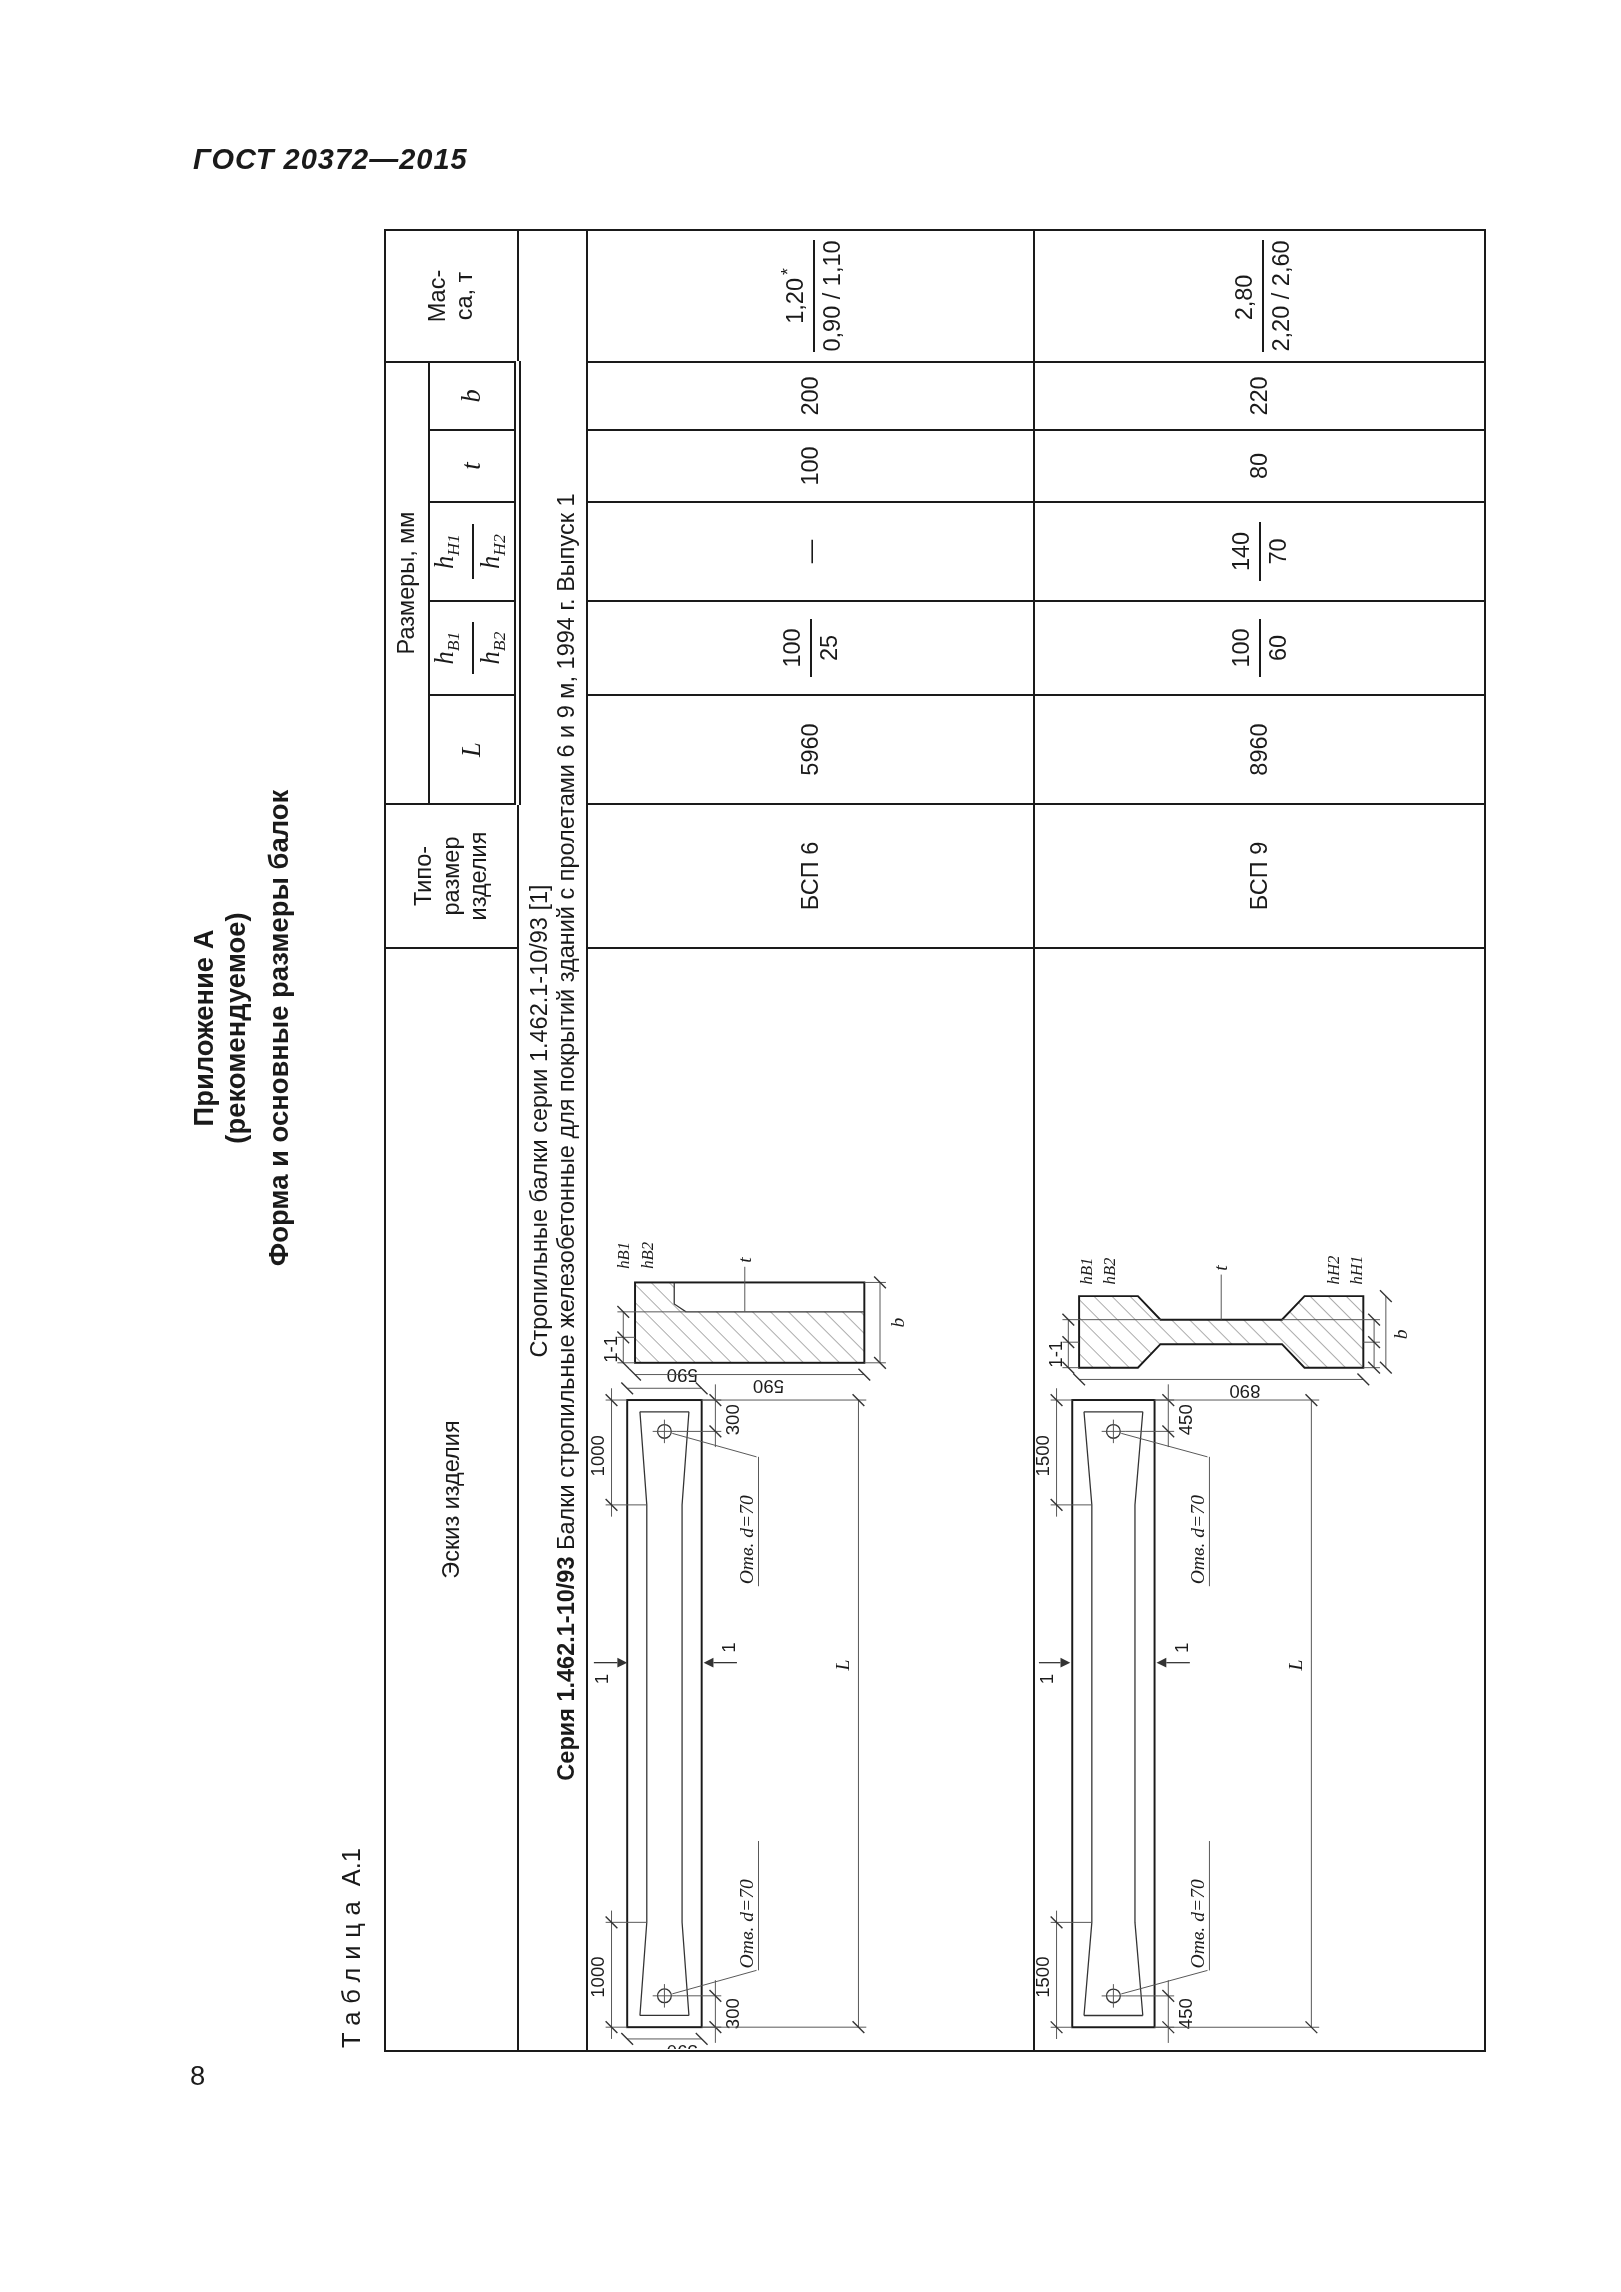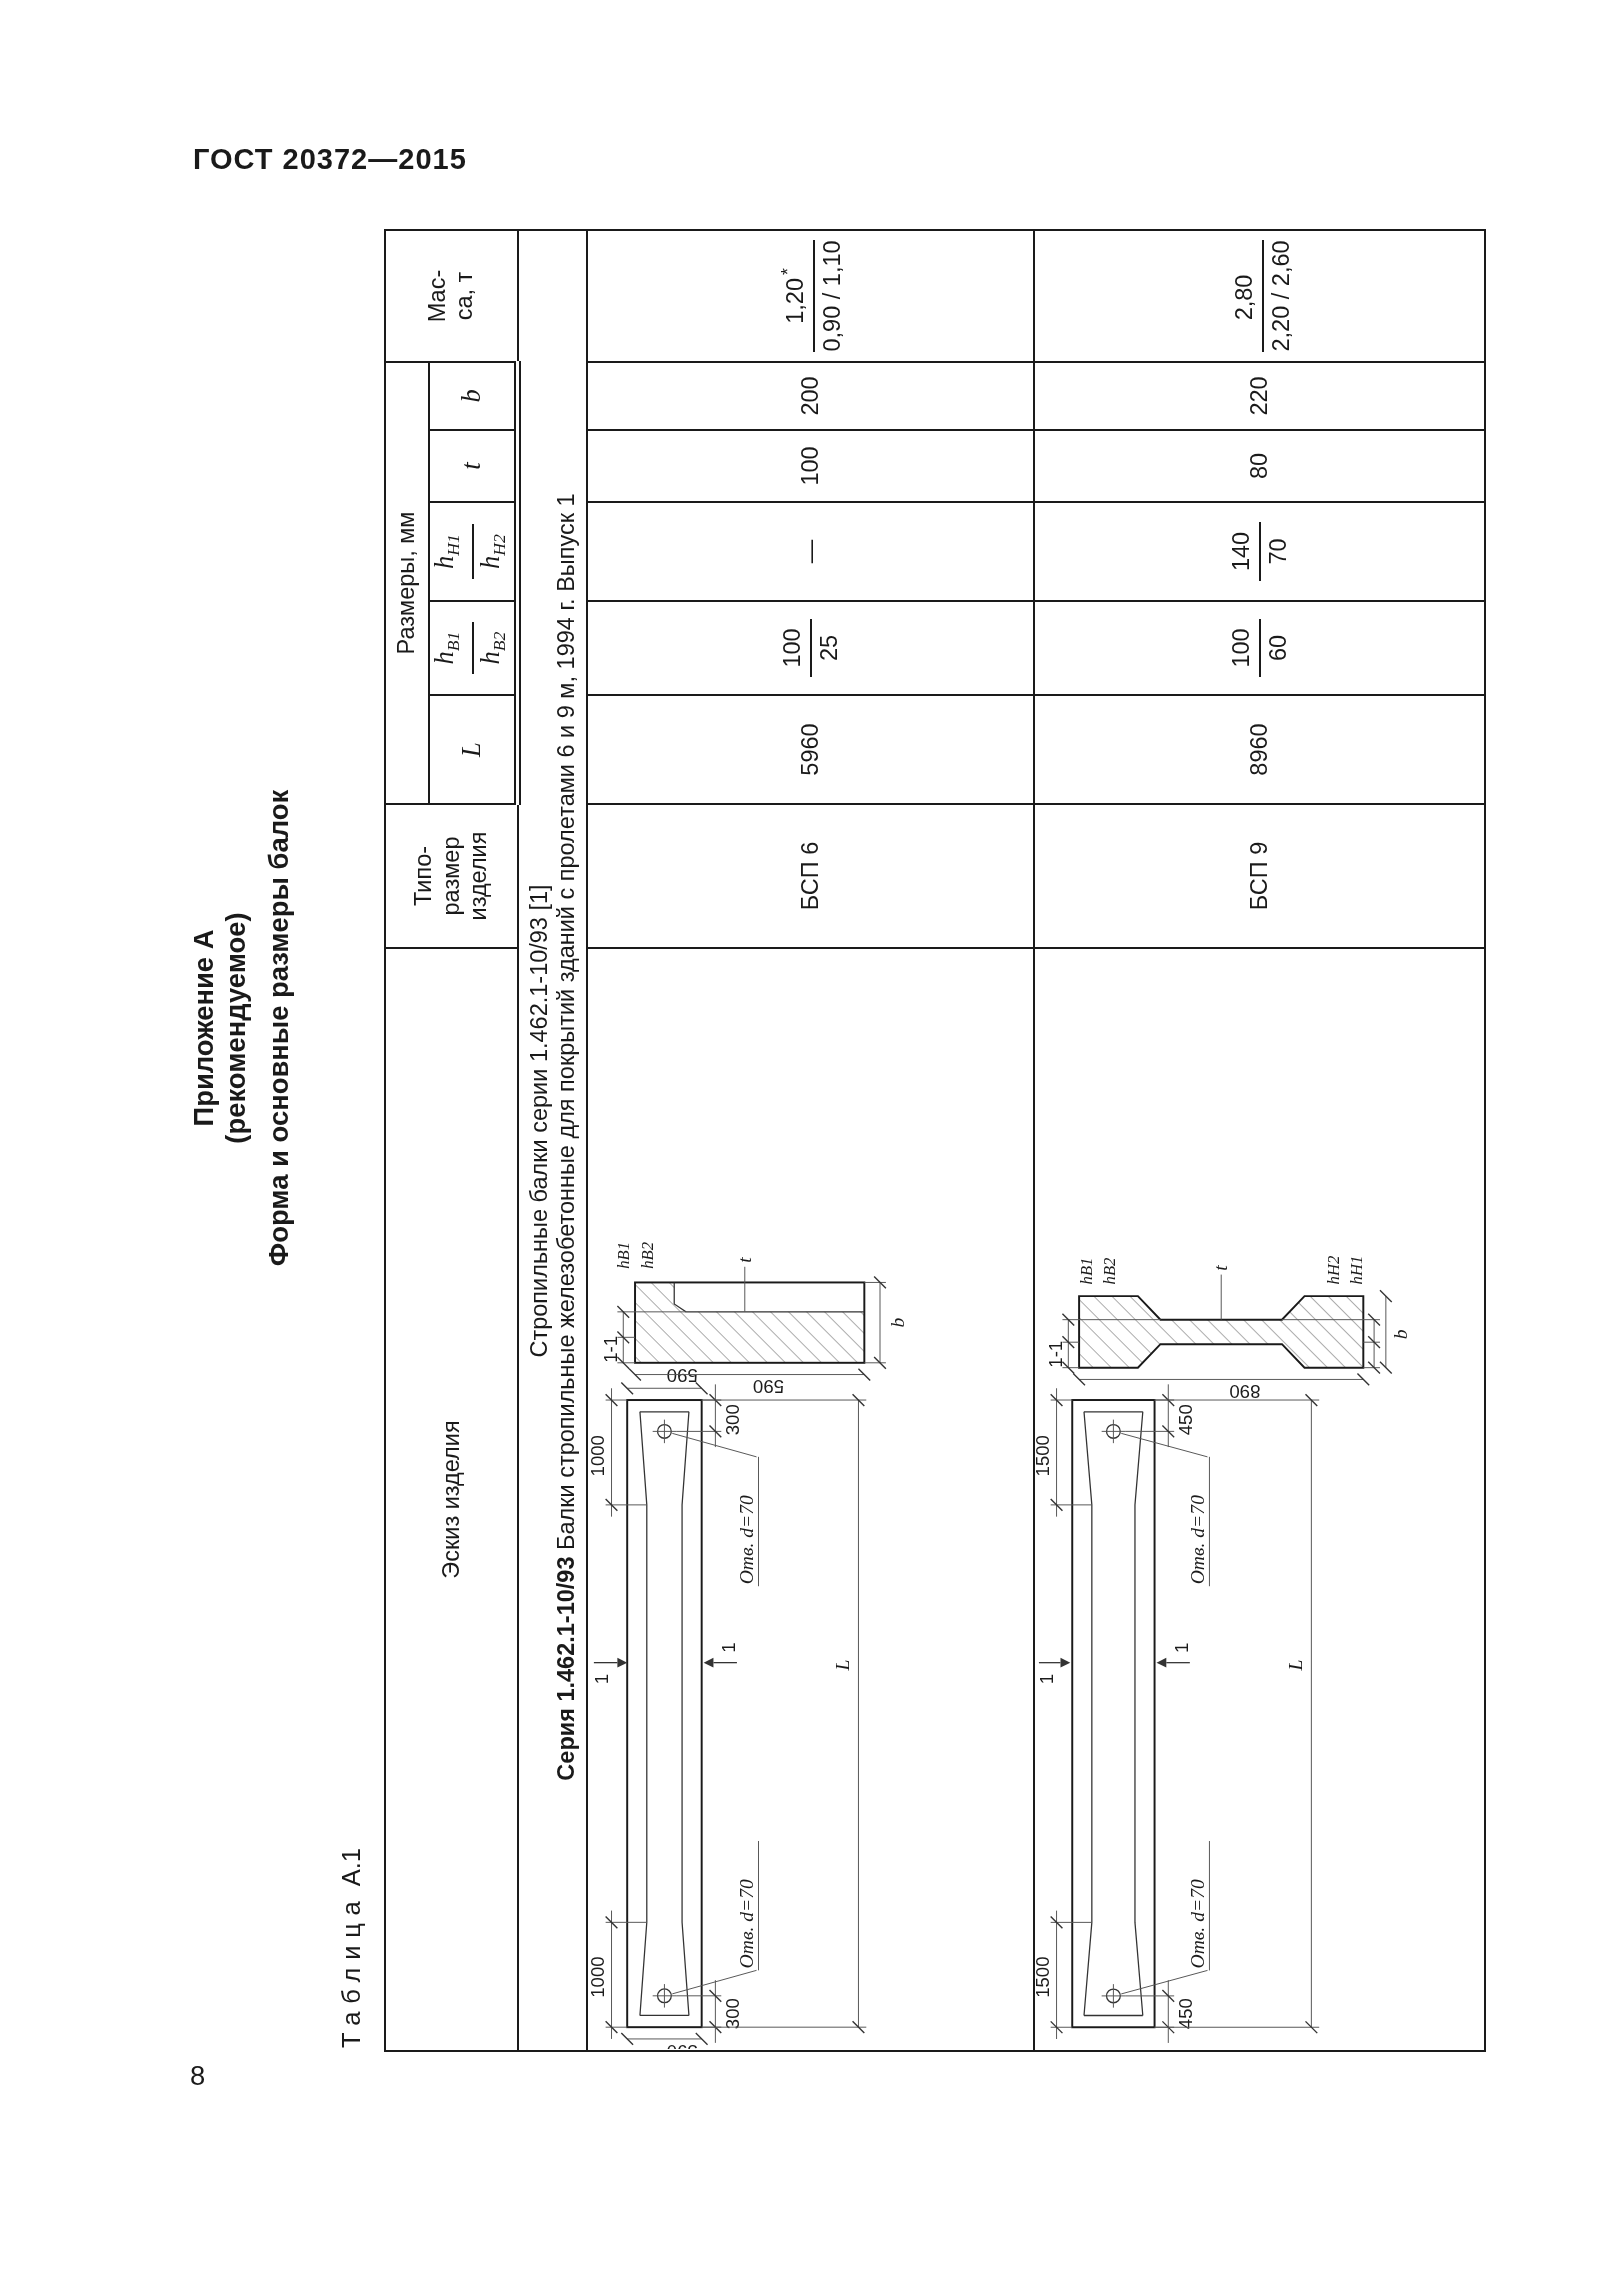--- a/index.html
+++ b/index.html
@@ -1,18 +1,18 @@
 <!DOCTYPE html>
 <html><head>
 <meta charset="utf-8">
 <style>
   html,body{margin:0;padding:0;background:#e8e8e8;}
   .page{position:relative;width:1621px;height:2293px;background:#ffffff;overflow:hidden;
         font-family:"Liberation Sans",sans-serif;color:#1a1a1a;}
-  .gost-header{position:absolute;left:193px;top:143px;font-size:29px;font-weight:bold;letter-spacing:1px;}
+  .gost-header{position:absolute;left:193px;top:143px;font-size:29px;font-weight:bold;letter-spacing:1px;font-style:italic;}
   .page-num{position:absolute;left:190px;top:2060px;font-size:27.4px;}
   
   .canvas{position:absolute;left:188px;top:2099px;width:1913px;height:1343px;
           transform:rotate(-90deg);transform-origin:0 0;}
   .appendix{position:absolute;left:162px;top:0;width:1818px;text-align:center;
             font-weight:bold;font-size:27.4px;line-height:32px;}
   .appendix .line3{margin-top:10.8px;}
   .tbl-label{position:absolute;left:51px;top:149px;font-size:25.5px;}
   .tbl-label .sp{letter-spacing:7.8px;}
   table.beams{position:absolute;left:47px;top:196px;width:1820px;border-collapse:collapse;table-layout:fixed;}

